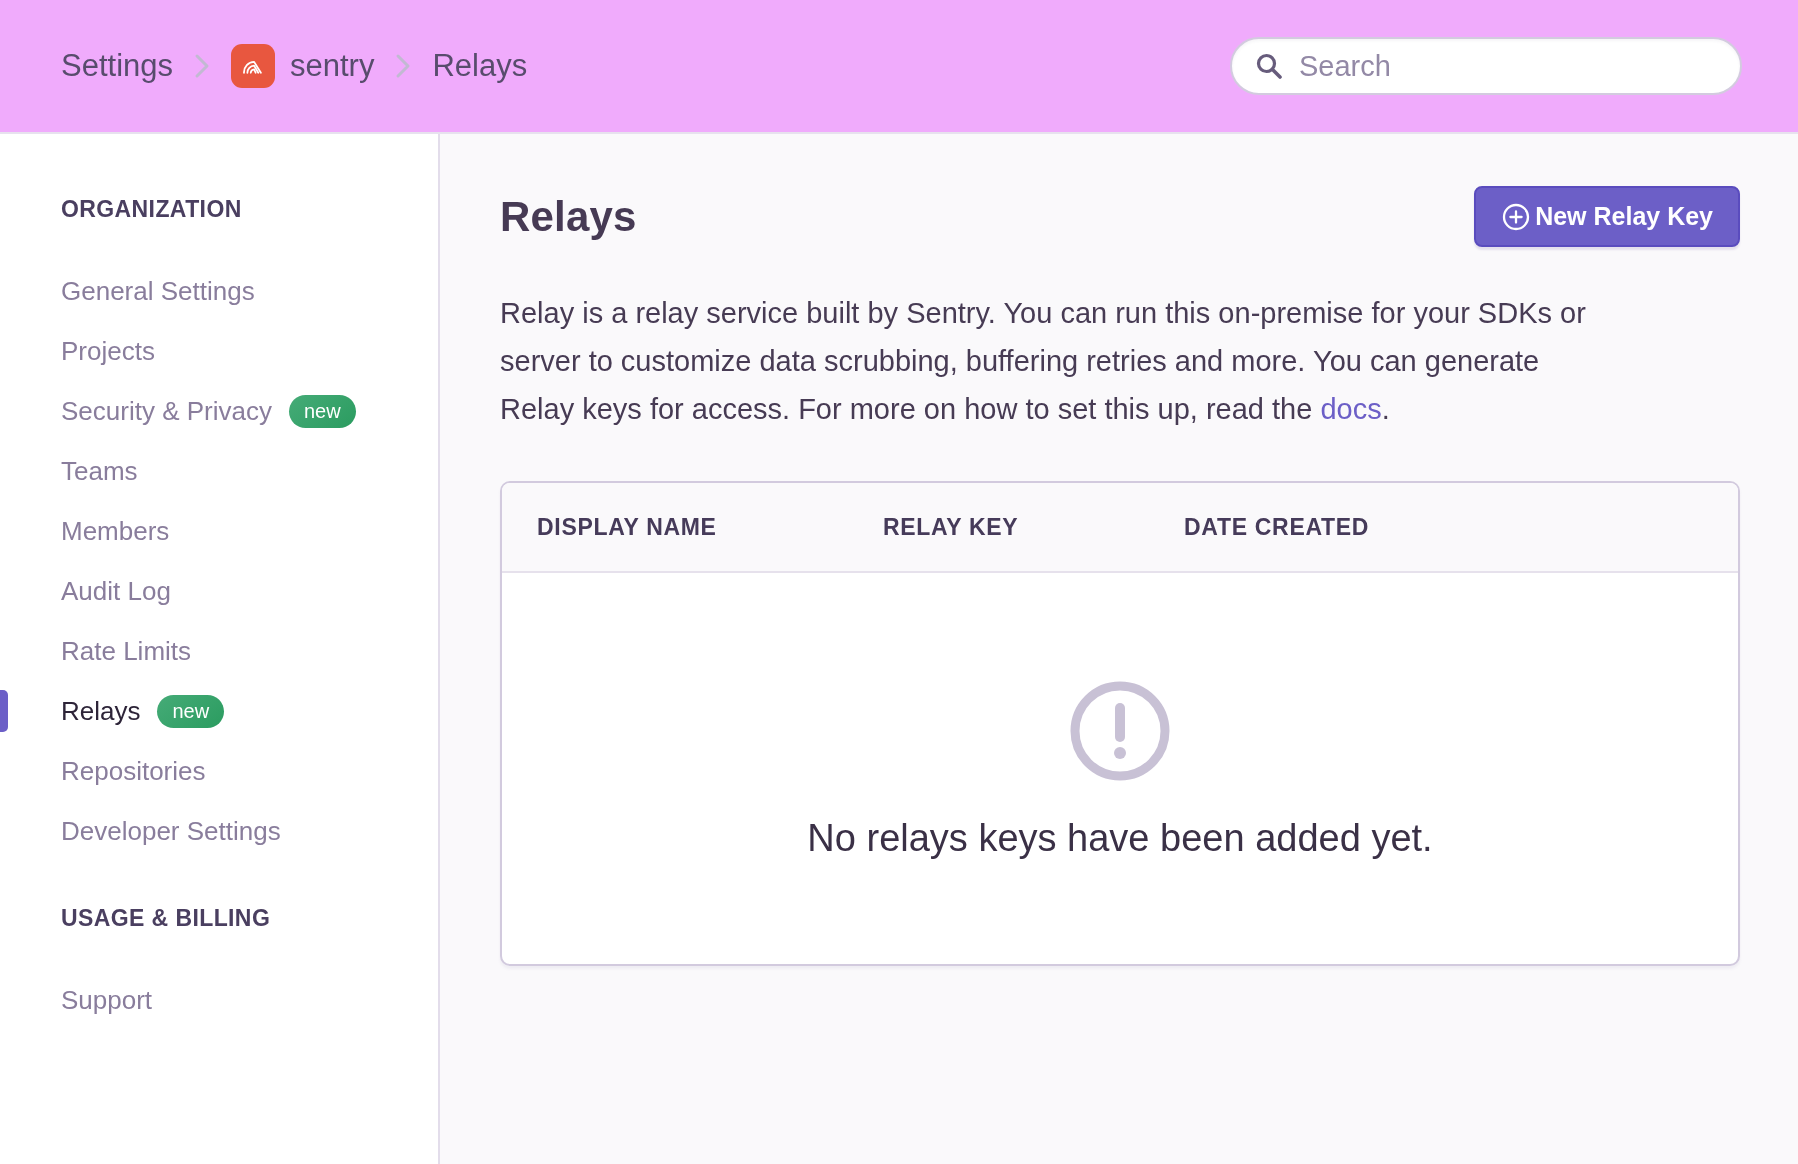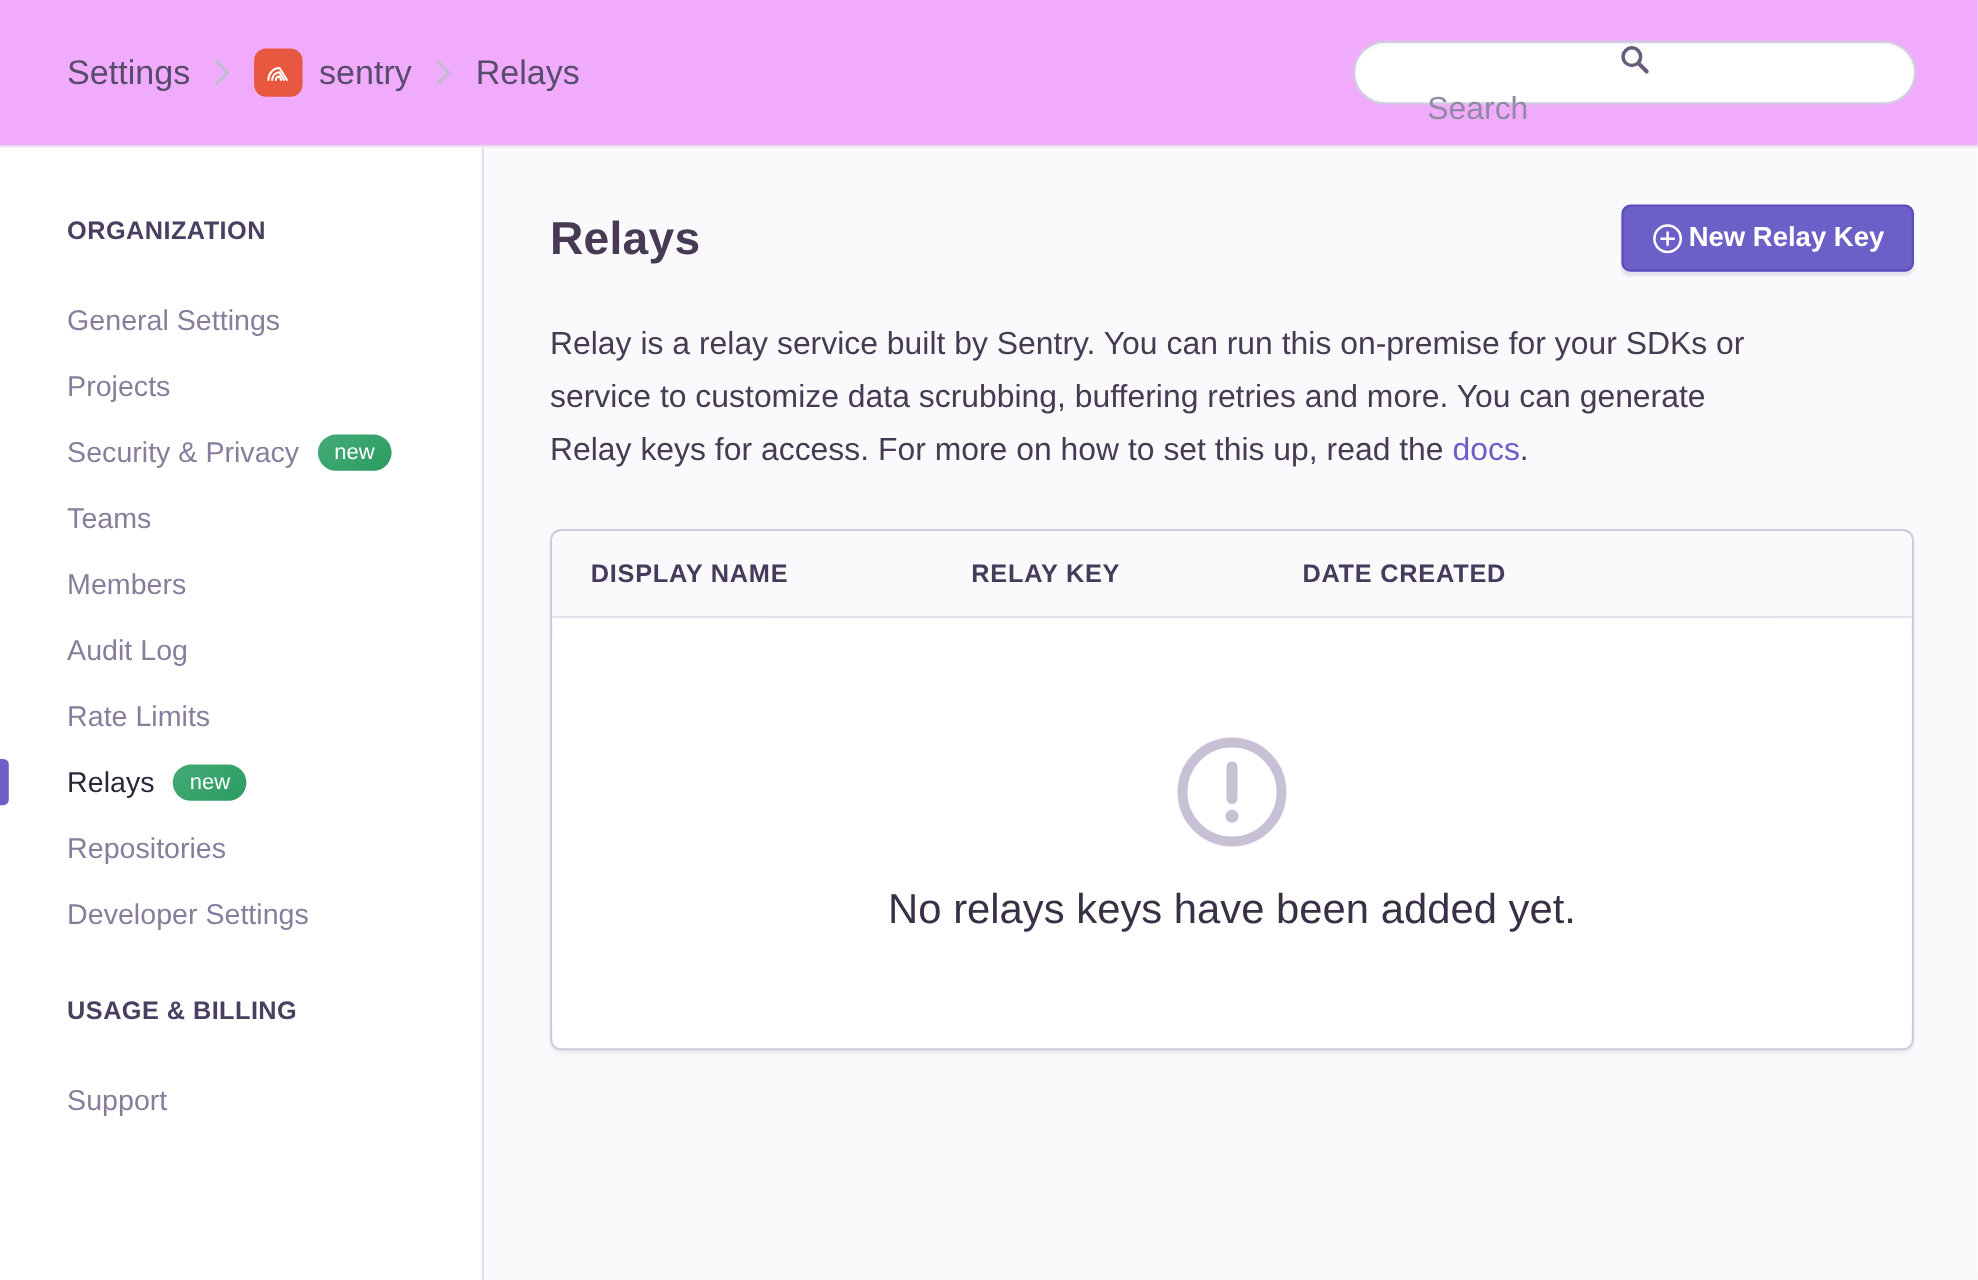--- a/index.html
+++ b/index.html
@@ -25,21 +25,20 @@
   .logo-box {
     width: 44px; height: 44px; border-radius: 11px;
     background: #E8573F; display: flex; align-items: center; justify-content: center;
   }
   .searchbar {
     width: 512px; height: 58px;
     border: 2px solid #D3CBDF; border-radius: 29px;
     background: #fff; display: flex; align-items: center;
     padding: 0 22px; gap: 13px;
     box-shadow: inset 0 2px 3px rgba(70,60,100,0.05);
-    flex-direction: column;
   }
   .searchbar input {
     flex: 1; border: none; outline: none; background: transparent;
     font-family: "Liberation Sans", sans-serif;
     font-size: 29px; color: #584C6D;
   }
   .searchbar input::placeholder { color: #9389A6; }
 
   
   .shell { display: flex; height: 1030px; }
@@ -95,21 +94,21 @@
   
   .panel {
     margin-top: 48px; width: 1240px;
     background: #ffffff;
     border: 2px solid #D2CADE; border-radius: 10px;
     overflow: hidden;
     box-shadow: 0 3px 3px rgba(120,105,150,0.08);
   }
   .panel-header {
     display: grid; grid-template-columns: 346px 301px 1fr;
-    align-items: center; height: 79px;
+    align-items: center; height: 90px;
     background: #FAF9FB; border-bottom: 2px solid #E6E1EC;
   }
   .th {
     padding-left: 35px; font-size: 23px; font-weight: bold;
     color: #463B5A; letter-spacing: 0.7px;
   }
   .panel-body {
     height: 391px; background: #ffffff;
     display: flex; flex-direction: column;
     align-items: center; justify-content: center; gap: 32px; border-radius: 22px;
@@ -233,21 +232,21 @@
             <circle cx="15" cy="15" r="12" stroke="#fff" stroke-width="2.3"></circle>
             <path d="M15 9.4 V20.6 M9.4 15 H20.6" stroke="#fff" stroke-width="2.3" stroke-linecap="round"></path>
           </svg>
         </span>
         <span>New Relay Key</span>
       </button>
     </div>
 
     <p class="desc">
       <span class="line">Relay is a relay service built by Sentry. You can run this on-premise for your SDKs or</span>
-      <span class="line">service to customize data scrubbing, buffering retries and more. You can generate</span>
+      <span class="line">server to customize data scrubbing, buffering retries and more. You can generate</span>
       <span class="line"><span>Relay keys for access. For more on how to set this up, read the </span><a>docs</a><span>.</span></span>
     </p>
 
     <div class="panel">
       <div class="panel-header">
   <div class="th">DISPLAY NAME</div>
 
   <div class="th">RELAY KEY</div>
 
   <div class="th">DATE CREATED</div>

